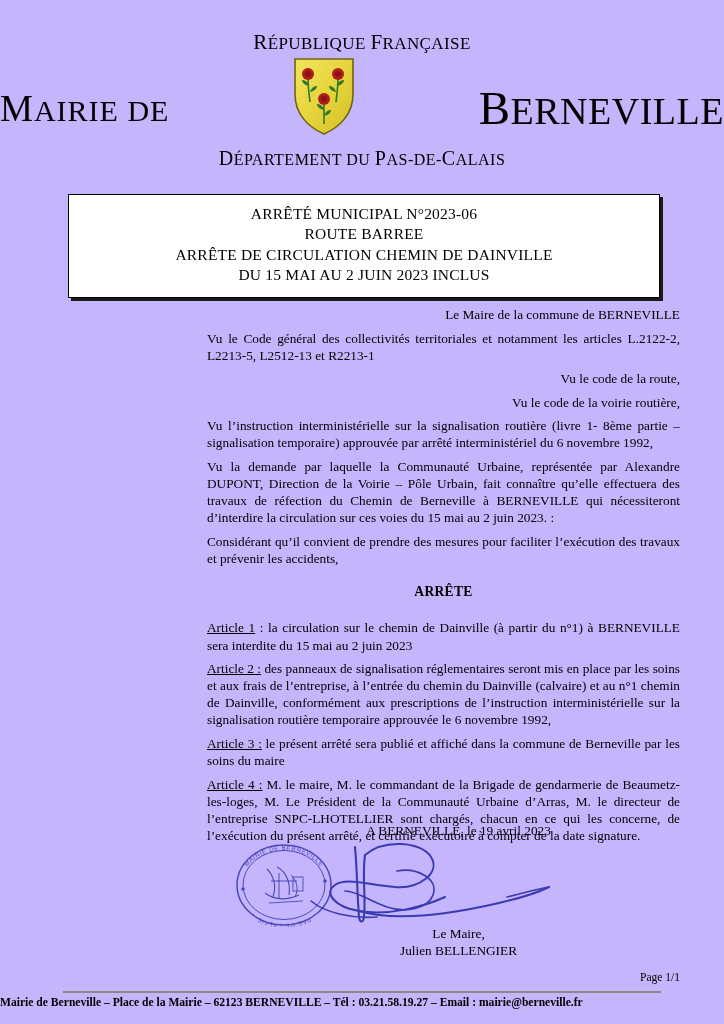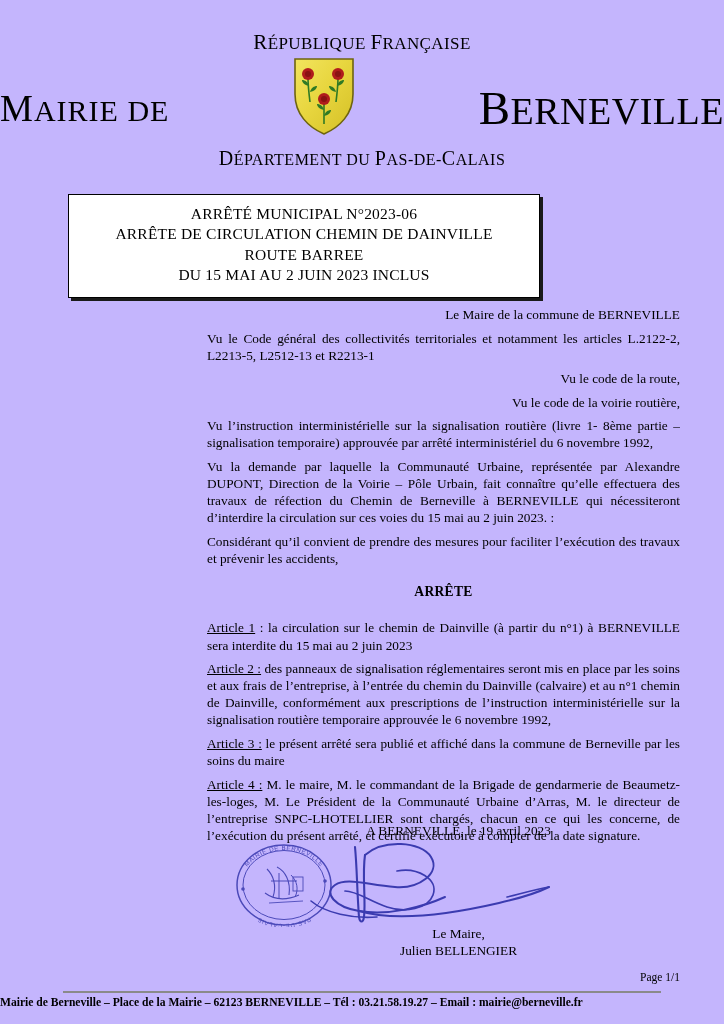--- a/index.html
+++ b/index.html
@@ -84,21 +84,21 @@
     letter-spacing: 0.5px;
     line-height: 1;
   }
   .dept-line .cap { font-size: 20px; }
 
   
   .title-box {
     position: absolute;
     left: 68px;
     top: 194px;
-    width: 472px;
+    width: 592px;
     border: 1.5px solid #000;
     box-shadow: 3px 3px 0 0 #1a1a1a;
     box-sizing: border-box;
     padding: 9px 6px 11px 6px;
     text-align: center;
     background: #fff;
   }
   .title-box .tl {
     font-size: 15.5px;
     line-height: 1.32;
@@ -240,22 +240,22 @@
       <span class="cap">B</span>ERNEVILLE
     </div>
   </div>
 
   <div class="dept-line">
     <span class="cap">D</span>ÉPARTEMENT DU <span class="cap">P</span>AS-DE-<span class="cap">C</span>ALAIS
   </div>
 
   <div class="title-box">
     <div class="tl">ARRÊTÉ MUNICIPAL N°2023-06</div>
+    <div class="tl">ROUTE BARREE</div>
     <div class="tl">ARRÊTE DE CIRCULATION CHEMIN DE DAINVILLE</div>
-    <div class="tl">ROUTE BARREE</div>
     <div class="tl">DU 15 MAI AU 2 JUIN 2023 INCLUS</div>
   </div>
 
   <div class="body">
     <p class="nojust">Le Maire de la commune de BERNEVILLE</p>
     <p>Vu le Code général des collectivités territoriales et notamment les articles L.2122-2, L2213-5, L2512-13 et R2213-1</p>
     <p class="nojust">Vu le code de la route,</p>
     <p class="nojust">Vu le code de la voirie routière,</p>
     <p>Vu l’instruction interministérielle sur la signalisation routière (livre 1- 8ème partie – signalisation temporaire) approuvée par arrêté interministériel du 6 novembre 1992,</p>
     <p>Vu la demande par laquelle la Communauté Urbaine, représentée par Alexandre DUPONT, Direction de la Voirie – Pôle Urbain, fait connaître qu’elle effectuera des travaux de réfection du Chemin de Berneville à BERNEVILLE qui nécessiteront d’interdire la circulation sur ces voies du 15 mai au 2 juin 2023. :</p>

